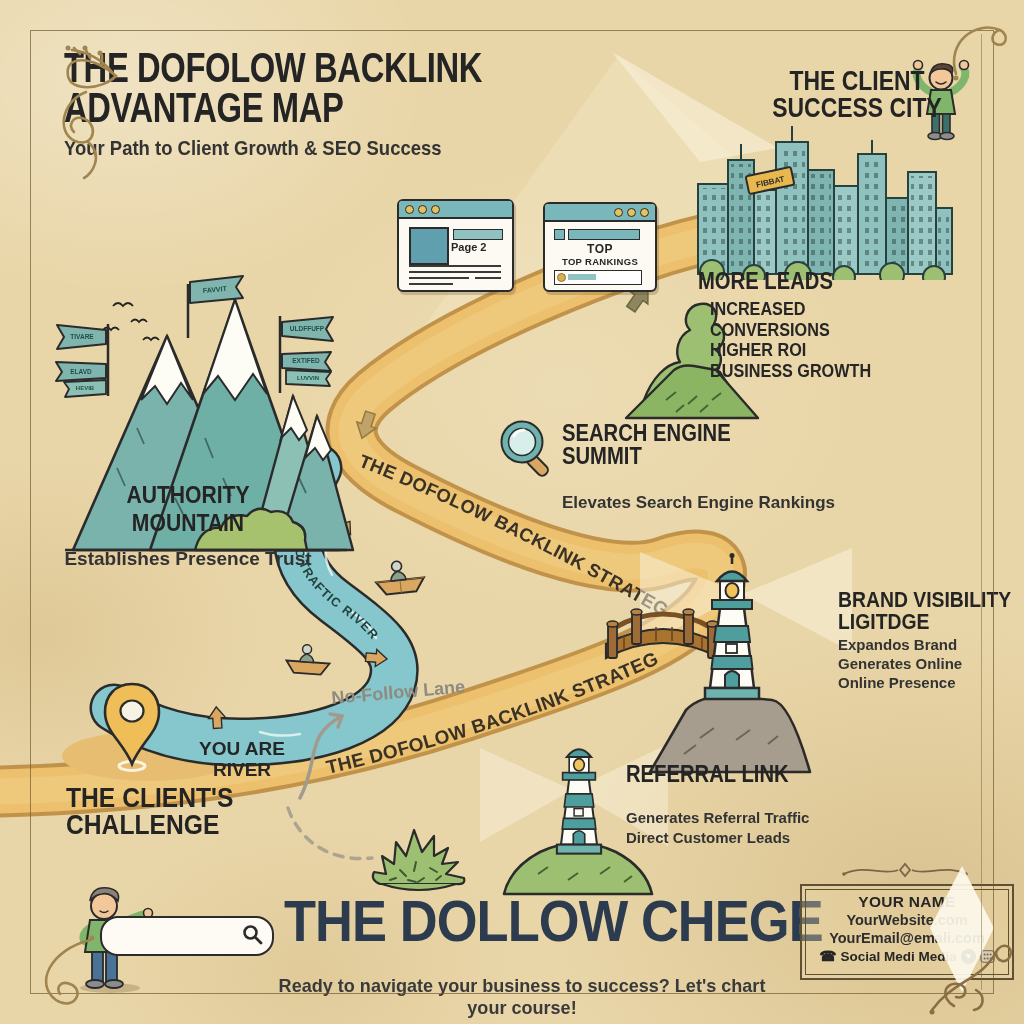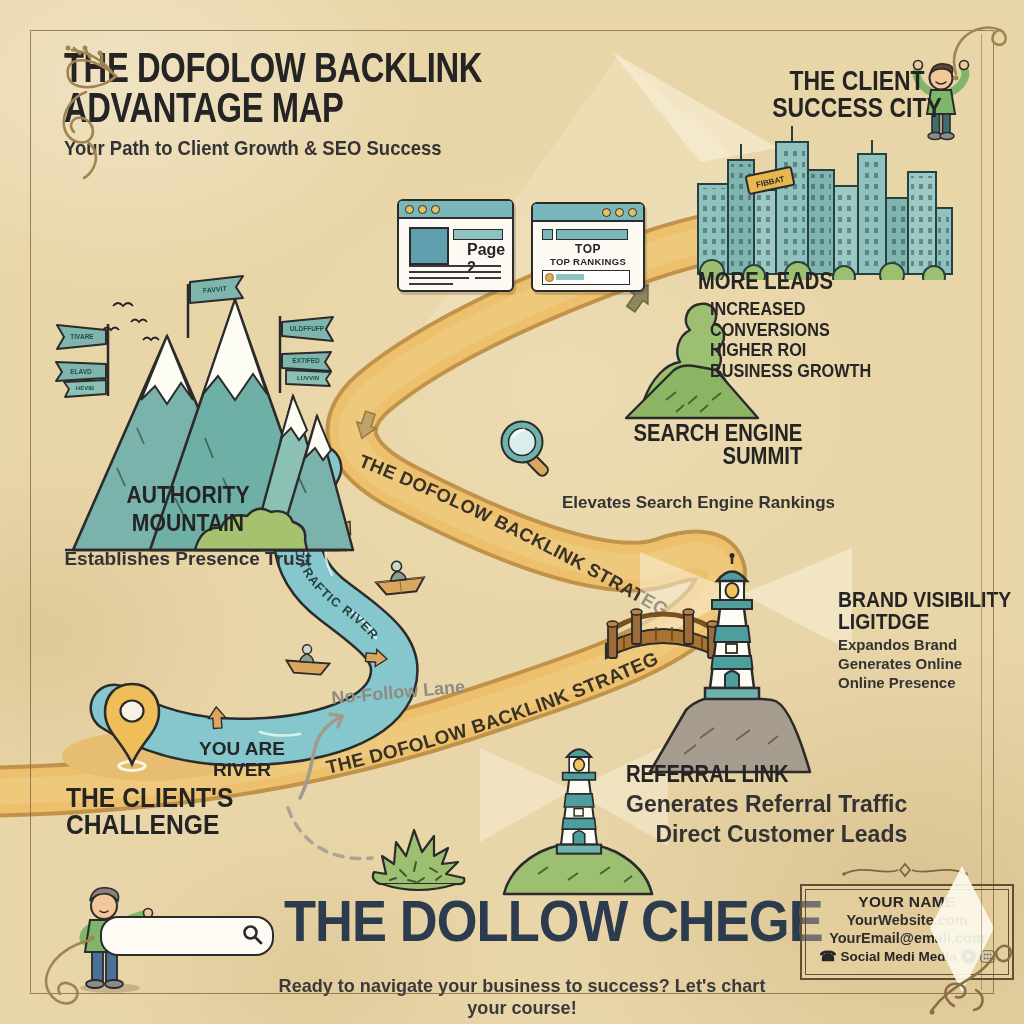--- a/index.html
+++ b/index.html
@@ -25,51 +25,51 @@
   
   .city-title{left:746px;top:68px;width:222px;text-align:center;font-size:27px;font-weight:bold;
     line-height:1.0;transform:scaleX(.85);transform-origin:center top;color:#242424;}
   
   .bwin{background:#fcfaf2;border:2.5px solid #2b2b2b;border-radius:6px;box-shadow:2px 3px 0 rgba(90,70,40,.25);}
   .bwin .bar{height:16px;background:#79b7ba;border-bottom:2px solid #2b2b2b;border-radius:3px 3px 0 0;position:relative;}
   .dots{position:absolute;top:4px;display:flex;gap:4px;}
   .dots i{width:7px;height:7px;border-radius:50%;background:#e6c25f;border:1.2px solid #2b2b2b;display:block;}
   .w1-thumb{position:absolute;left:10px;top:26px;width:36px;height:34px;background:#5f9fae;border:2px solid #2b2b2b;}
   .w1-bar{position:absolute;left:54px;top:28px;width:48px;height:9px;background:#8fc2c0;border:1.5px solid #2b2b2b;}
-  .w1-label{position:absolute;left:68px;top:40px;font-size:16px;font-weight:bold;}
+  .w1-label{position:absolute;left:52px;top:40px;font-size:11px;font-weight:bold;}
   .w1-lines i{position:absolute;height:2px;background:#3a3a3a;display:block;}
   .w2-sq{position:absolute;left:9px;top:25px;width:9px;height:9px;background:#79b7ba;border:1.5px solid #2b2b2b;}
   .w2-bar{position:absolute;left:23px;top:25px;width:70px;height:9px;background:#79b7ba;border:1.5px solid #2b2b2b;}
   .w2-top{position:absolute;left:0;top:38px;width:100%;text-align:center;font-size:12px;font-weight:bold;letter-spacing:.5px;}
   .w2-rank{position:absolute;left:0;top:52px;width:100%;text-align:center;font-size:9.5px;font-weight:bold;letter-spacing:.3px;}
   .w2-search{position:absolute;left:9px;top:66px;width:86px;height:13px;border:1.5px solid #2b2b2b;background:#fff;}
   .w2-search i{position:absolute;left:2px;top:2px;width:7px;height:7px;border-radius:50%;background:#d8b04e;border:1px solid #8a6f2f;display:block;}
   .w2-search b{position:absolute;left:13px;top:2.5px;width:28px;height:6px;background:#8fc2c0;display:block;}
   
   .blocktitle{font-weight:bold;color:#242424;transform:scaleX(.88);transform-origin:left top;}
   .blocklines{color:#333;font-weight:600;}
   .more-leads{left:698px;top:268px;}
   .more-leads .t{font-size:23px;}
   .more-leads .items{margin:4px 0 0 12px;font-size:18px;font-weight:bold;line-height:1.15;transform:scaleX(.9);transform-origin:left top;}
   .auth-txt{left:58px;top:481px;width:260px;text-align:center;}
   .auth-txt .t{font-size:24px;transform:scaleX(.88);transform-origin:center top;}
   .auth-txt .l{margin-top:10px;font-size:19px;line-height:1.3;}
-  .summit-txt{left:562px;top:422px;text-align:right;}
+  .summit-txt{left:562px;top:422px;}
   .summit-txt .t{font-size:23px;line-height:.98;}
   .summit-txt .l{margin-top:25px;font-size:17px;line-height:1.3;}
   .yah{left:194px;top:738px;width:96px;text-align:center;font-size:19px;font-weight:bold;line-height:1.12;}
   .client-txt{left:66px;top:784px;}
   .client-txt .t{font-size:28px;line-height:.98;}
   .client-txt .l{margin:8px 0 0 28px;font-size:19px;line-height:1.25;}
   .brand-txt{left:838px;top:589px;width:220px;}
   .brand-txt .t{font-size:22px;line-height:.98;}
   .brand-txt .l{margin-top:4px;font-size:15px;line-height:1.25;}
   .ref-txt{left:626px;top:761px;}
   .ref-txt .t{font-size:23px;}
-  .ref-txt .l{margin-top:2px;font-size:23px;line-height:1.3;text-align:right;}
+  .ref-txt .l{margin-top:20px;font-size:15px;line-height:1.3;}
   .big-title{left:284px;top:888px;font-size:57px;font-weight:bold;letter-spacing:-1px;color:#2c3b4d;
     transform:scaleX(.92);transform-origin:left top;}
   .tagline{left:252px;top:975px;width:540px;text-align:center;font-size:19px;font-weight:600;color:#3a3a3a;
     transform:scaleX(.95);transform-origin:center top;}
   
   .searchbar{left:100px;top:916px;width:170px;height:36px;background:#fdfbf4;border:2.5px solid #2b2b2b;border-radius:18px;}
   .searchbar input{position:absolute;left:10px;top:3px;width:120px;height:26px;border:none;background:transparent;
     font-family:"Liberation Sans",sans-serif;font-size:15px;outline:none;}
   .searchbar .mag{position:absolute;right:8px;top:6px;}
   
@@ -316,21 +316,21 @@
           <i></i>
           <i></i>
         </span>
       </div>
     <div class="w1-thumb"></div>
     <div class="w1-bar"></div>
     <div class="w1-label">Page 2</div>
     <span class="w1-lines"><i style="left:10px;top:64px;width:92px"></i><i style="left:10px;top:70px;width:92px"></i>
       <i style="left:10px;top:76px;width:60px"></i><i style="left:76px;top:76px;width:26px"></i><i style="left:10px;top:82px;width:44px"></i></span>
   </div>
-  <div class="abs bwin" style="left:531px;top:202px;width:110px;height:86px">
+  <div class="abs bwin" style="left:543px;top:202px;width:110px;height:86px">
     <div class="bar">
         <span class="dots" style="right:6px">
           <i></i>
           <i></i>
           <i></i>
         </span>
       </div>
     <div class="w2-sq"></div>
     <div class="w2-bar"></div>
     <div class="w2-top">TOP</div>

